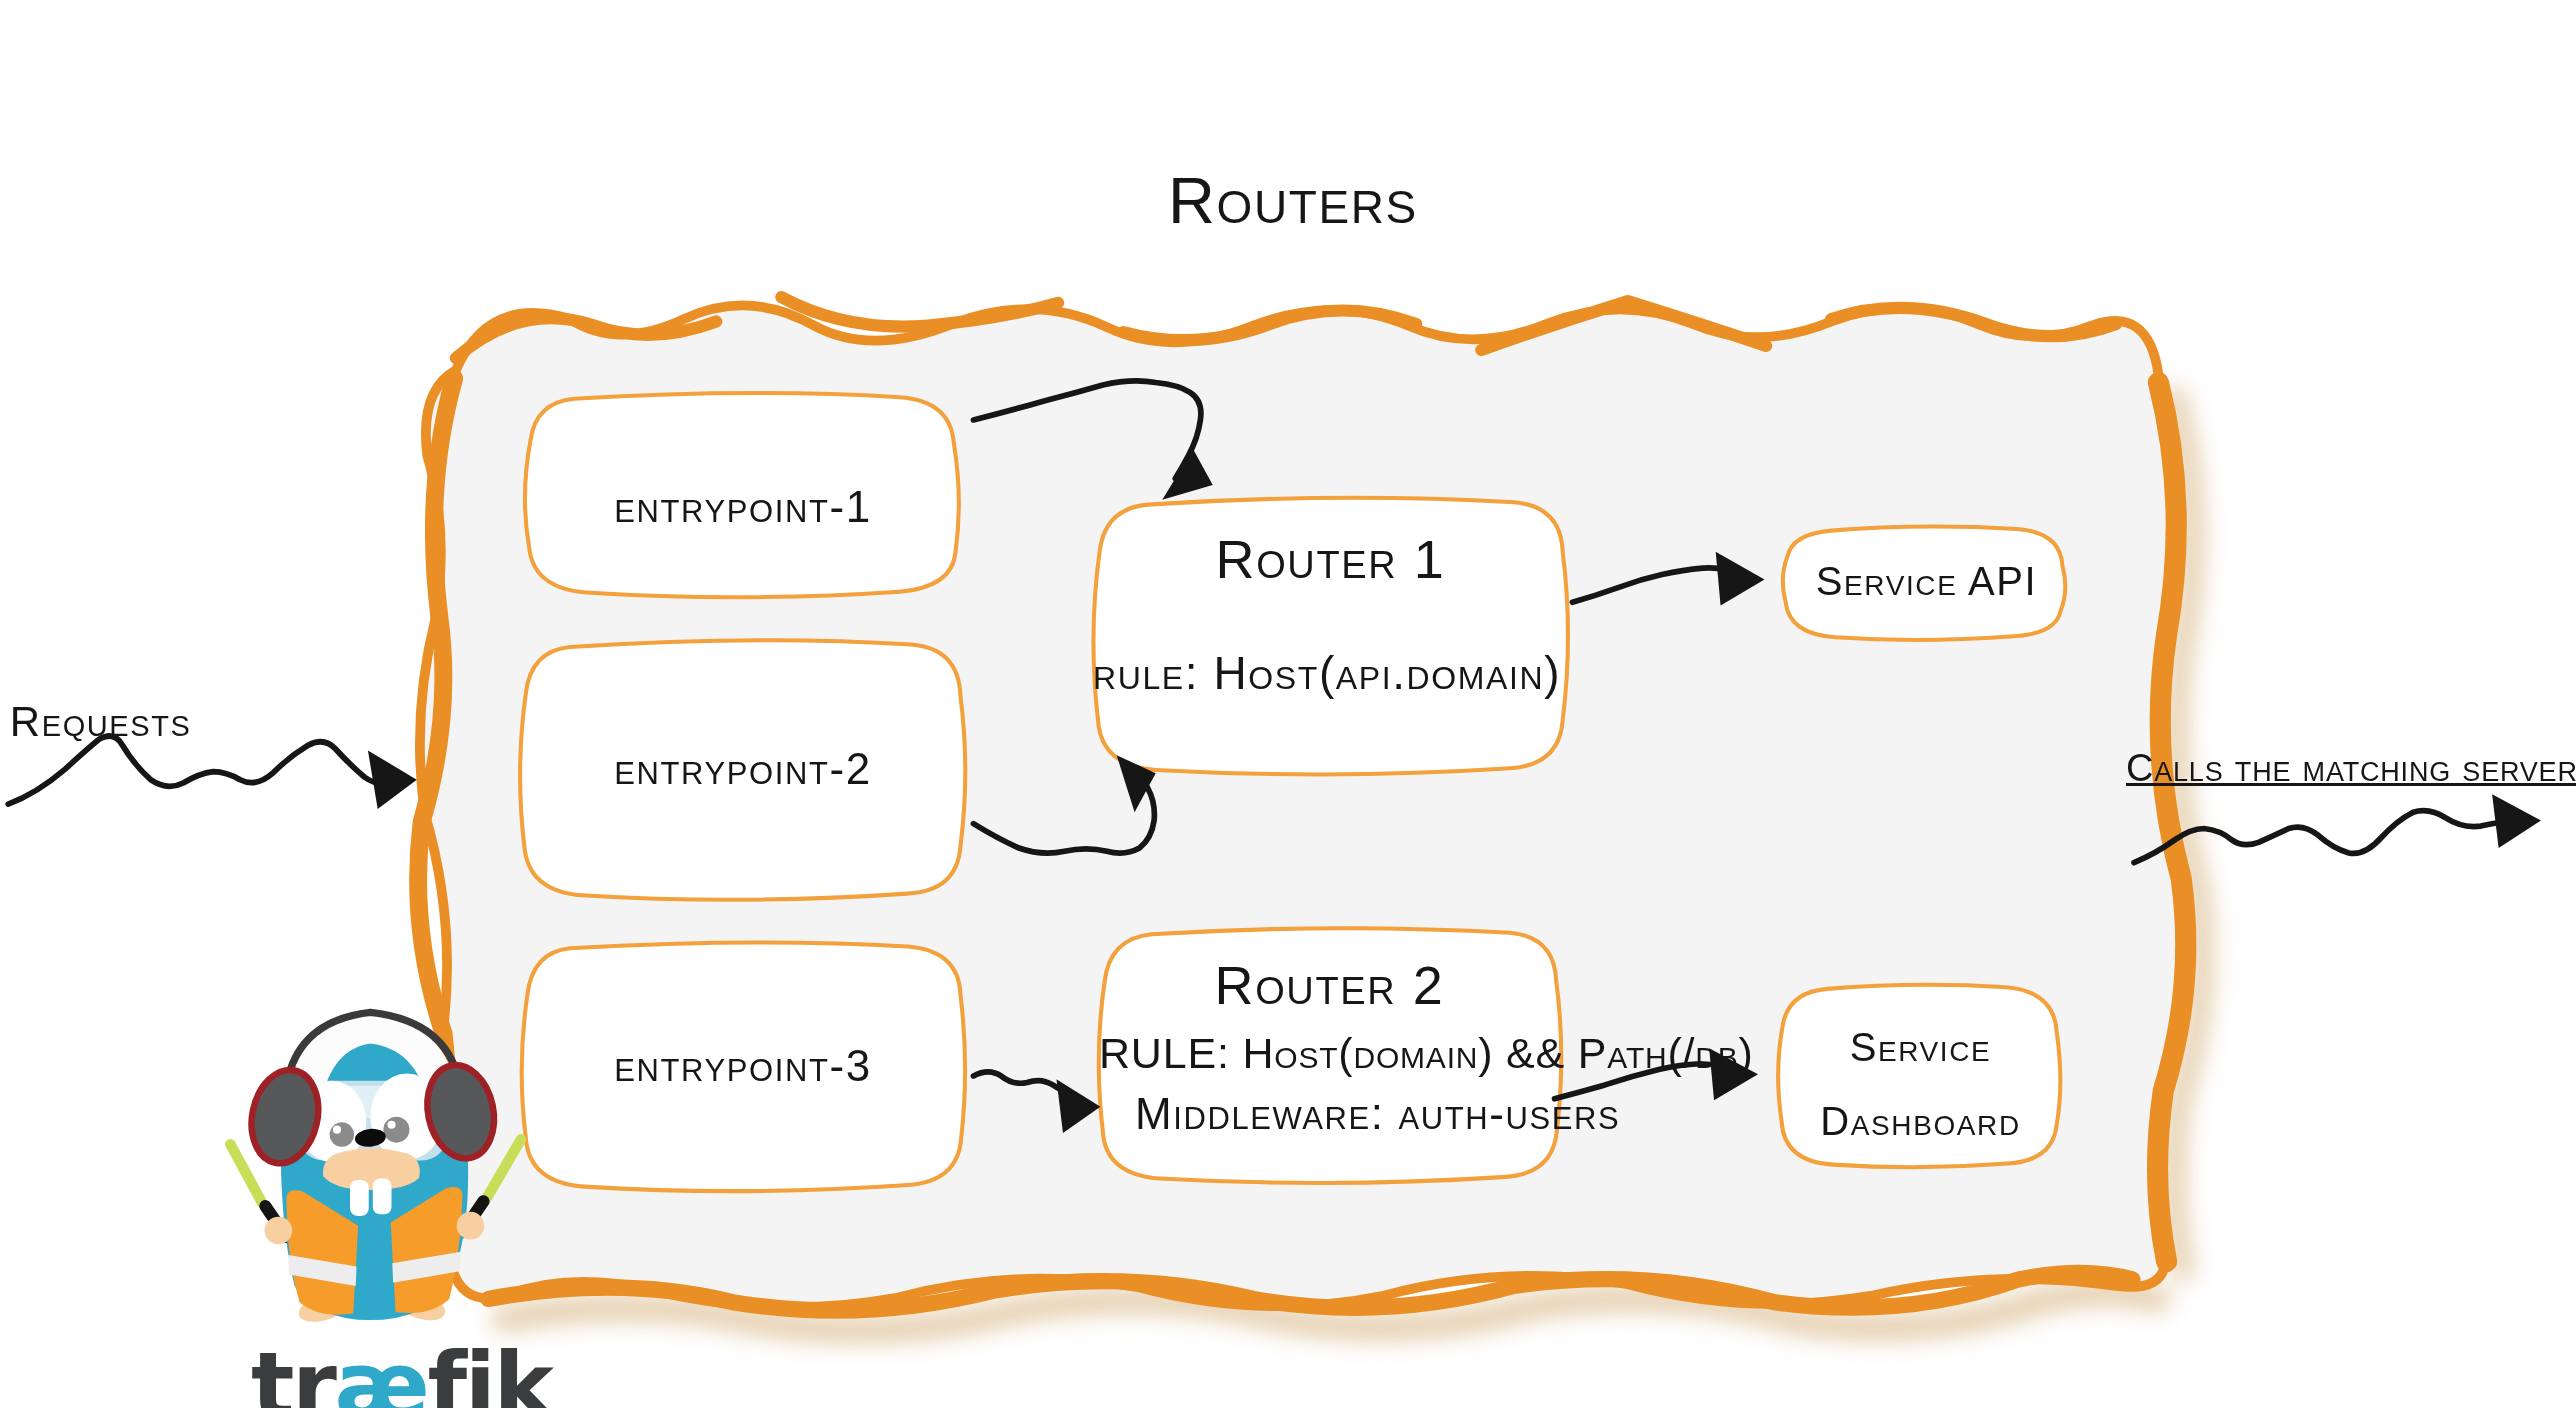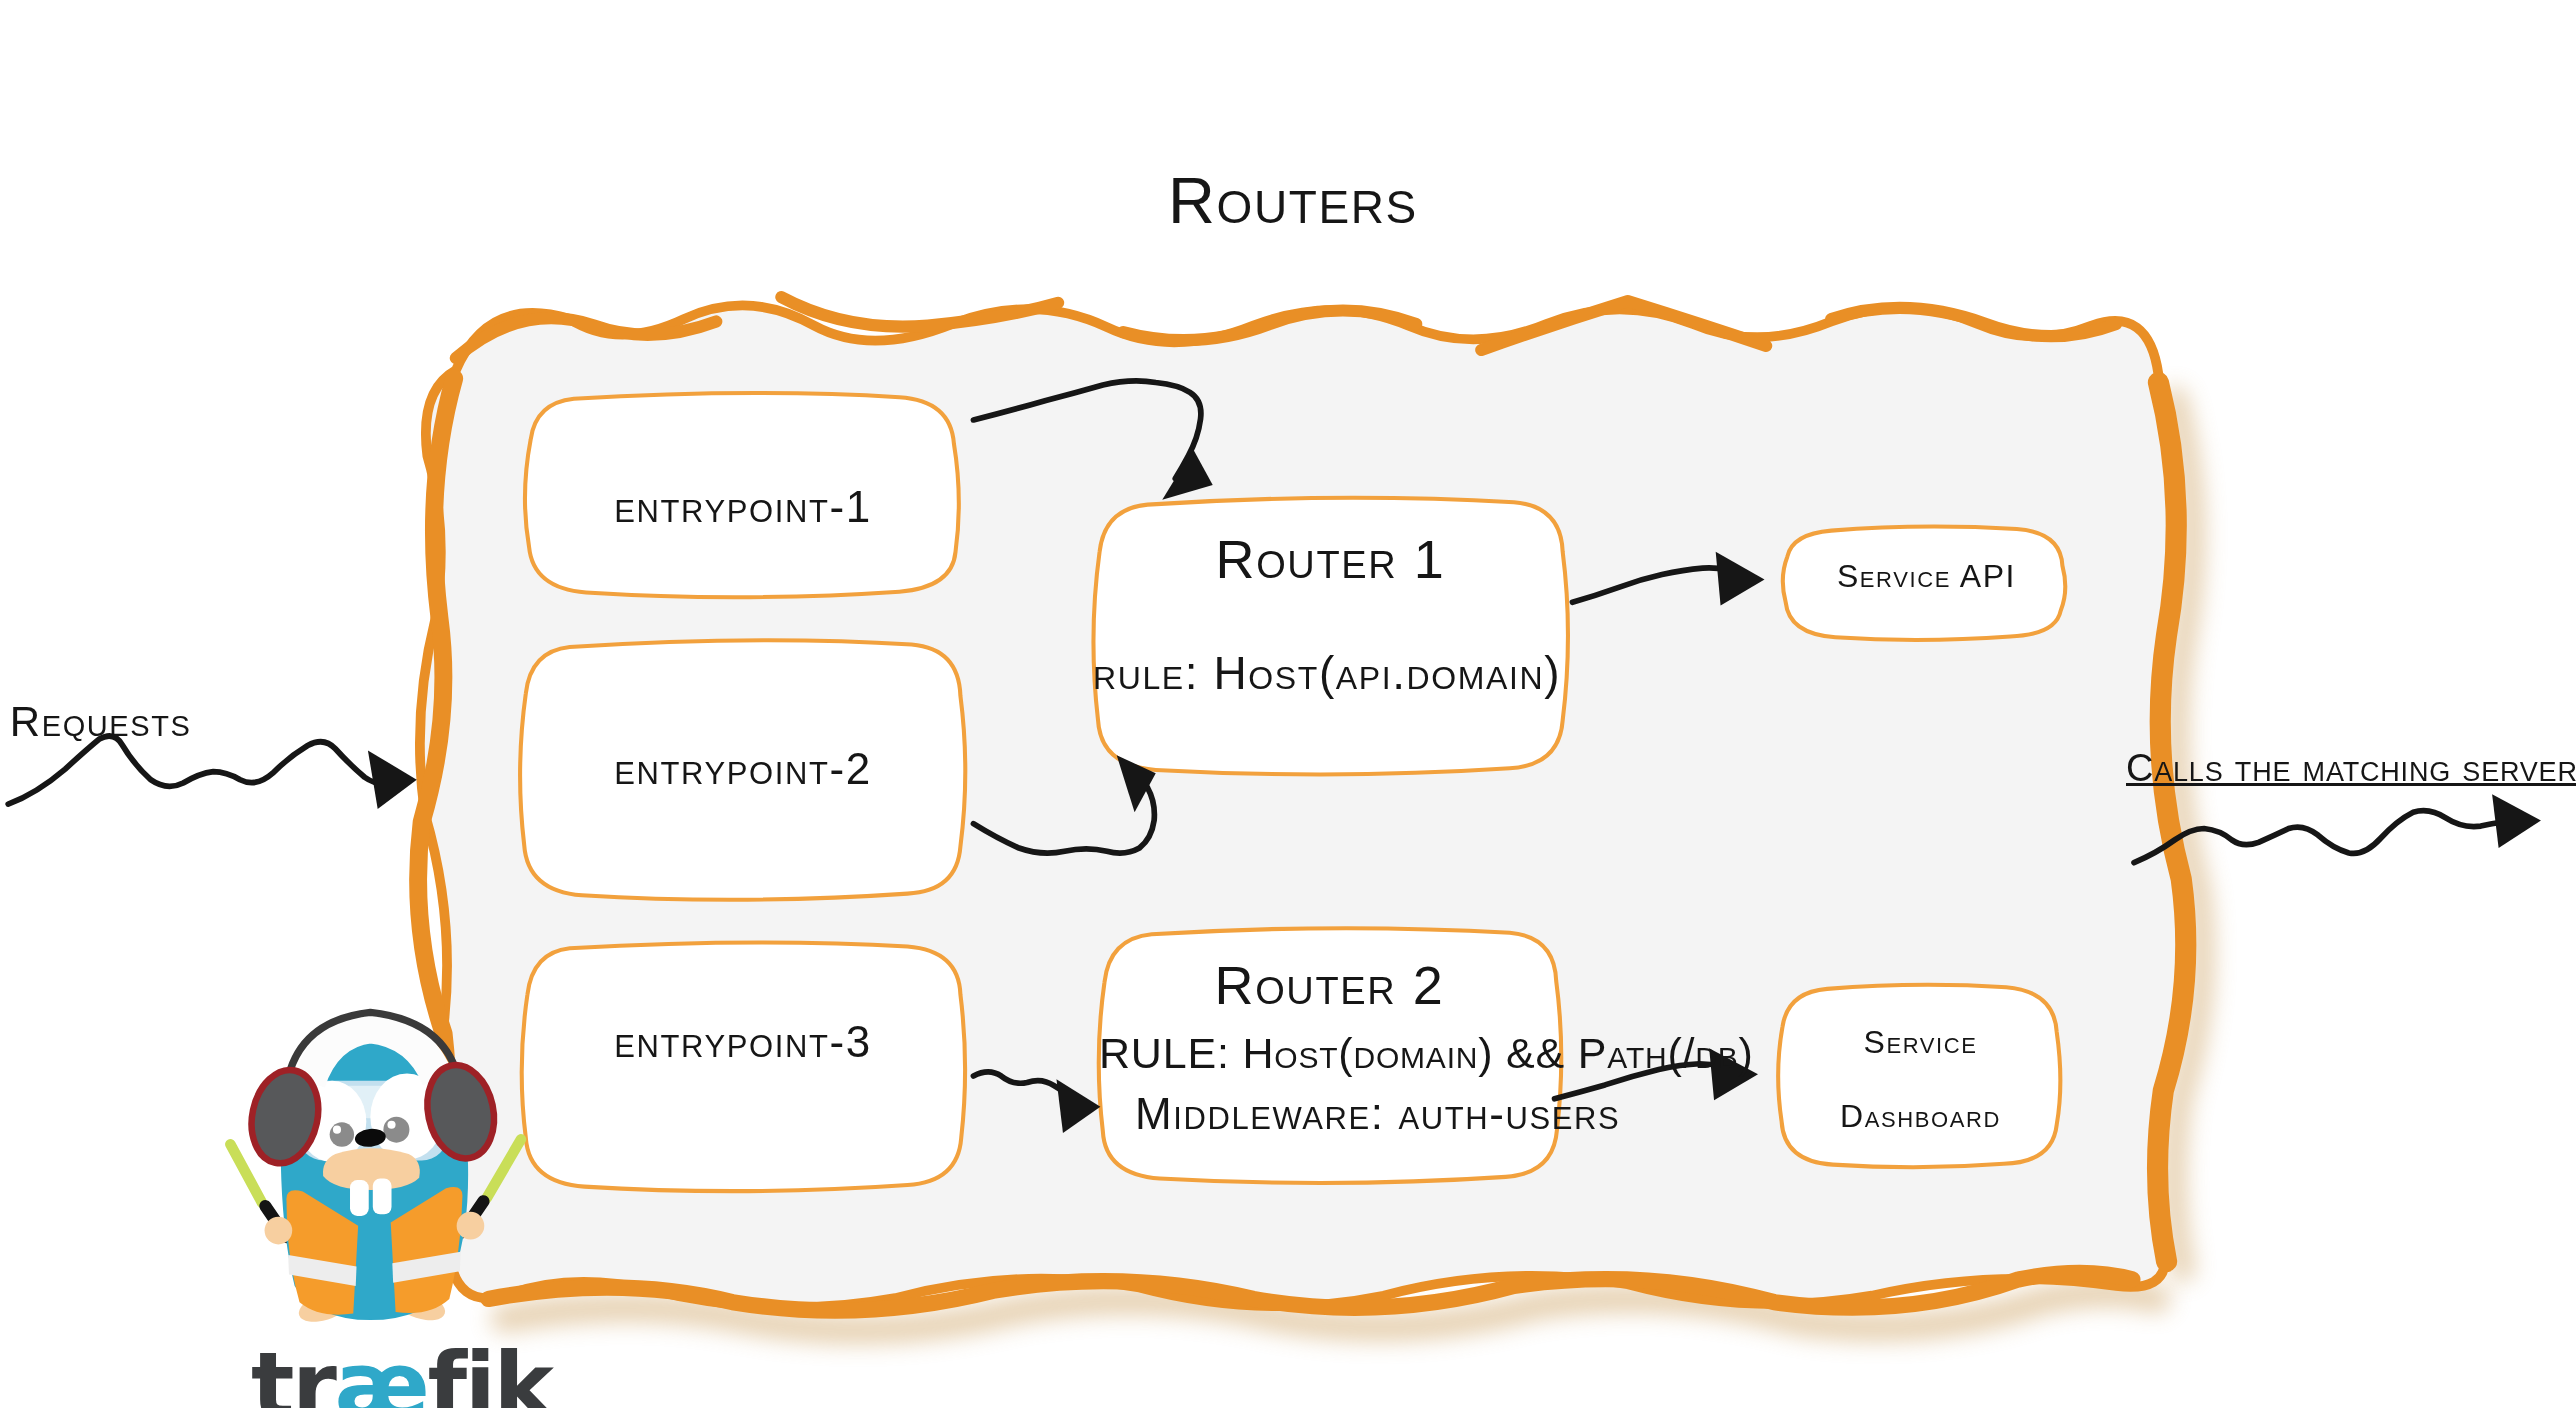--- a/index.html
+++ b/index.html
@@ -7,21 +7,21 @@
          font-family:"Liberation Sans",sans-serif;border-radius:19px;}
   svg{position:absolute;inset:0;}
   .lbl{position:absolute;font-variant:small-caps;color:var(--ink);text-align:center;
        line-height:1.05;letter-spacing:1.6px;white-space:nowrap;}
   .title{font-size:65px;}
   .eplbl{font-size:44px;}
   .rtitle{font-size:54px;}
   .rrule{font-size:46px;}
   .rrule2{font-size:43px;letter-spacing:0.8px;}
   .rmw{font-size:44px;padding-left:36px;}
-  .svclbl{font-size:32px;}
+  .svclbl{font-size:40px;}
   .sidelbl{font-size:42px;text-align:left;margin-top:22px;}
   .calllbl{font-size:38px;letter-spacing:0.8px;text-decoration:underline;}
   .wordmark{position:absolute;left:251px;top:1333px;font-size:91px;font-weight:bold;
             letter-spacing:-2.4px;color:var(--wordmark-gray);
             font-family:"DejaVu Sans","Liberation Sans",sans-serif;}
   .wordmark .ae{color:var(--teal);}
   
   .container-fill{fill:var(--canvas-fill);stroke:none;}
   .border-base{fill:none;stroke:var(--orange);stroke-width:12;stroke-linecap:round;stroke-linejoin:round;}
   .border-accent{fill:none;stroke:var(--orange);stroke-linecap:round;stroke-linejoin:round;}
@@ -146,21 +146,21 @@
   </svg>
 
   <div class="lbl title" style="left:1122px;top:167px;width:342px">Routers</div>
 
   <div class="lbl sidelbl" style="left:9.8px;top:678px;width:293px">Requests</div>
 
   <div class="lbl calllbl" style="left:2126px;top:749px;width:450px">Calls the matching server</div>
 
   <div class="lbl eplbl" style="left:521px;top:484px;width:444px">entrypoint-1</div>
   <div class="lbl eplbl" style="left:518px;top:746px;width:450px">entrypoint-2</div>
-  <div class="lbl eplbl" style="left:518px;top:1019px;width:450px">entrypoint-3</div>
+  <div class="lbl eplbl" style="left:518px;top:1043px;width:450px">entrypoint-3</div>
 
   <div class="lbl rtitle" style="left:1093px;top:531px;width:475px">Router 1</div>
   <div class="lbl rrule" style="left:1093px;top:649px;width:411px">rule: Host(api.domain)</div>
 
   <div class="lbl rtitle" style="left:1099px;top:957px;width:461px">Router 2</div>
   <div class="lbl rrule2" style="left:1099px;top:1031px;width:461px">RULE: Host(domain) &amp;&amp; Path(/db)</div>
   <div class="lbl rmw" style="left:1099px;top:1091px;width:461px">Middleware: auth-users</div>
 
   <div class="lbl svclbl" style="left:1782px;top:560px;width:289px">Service API</div>
   <div class="lbl svclbl" style="left:1778px;top:1026px;width:285px">Service</div>

